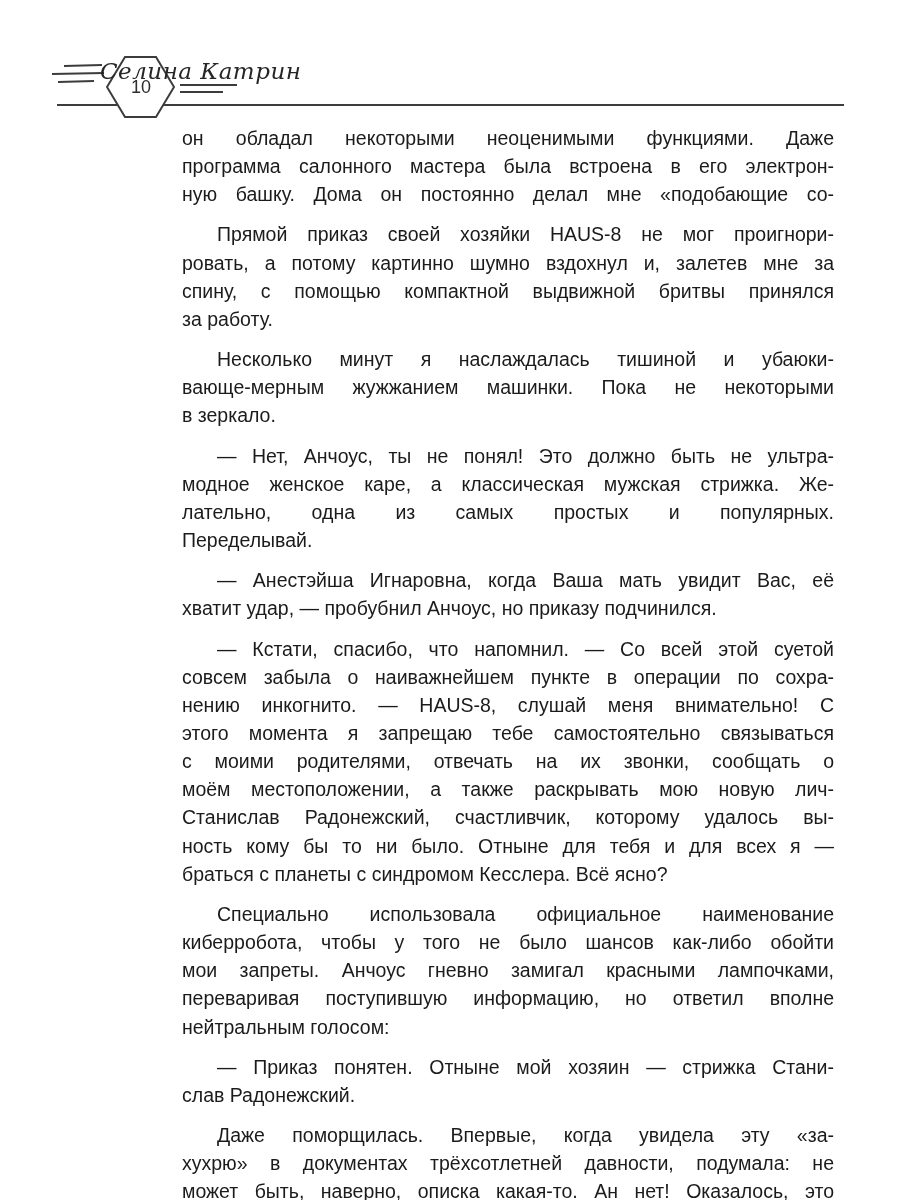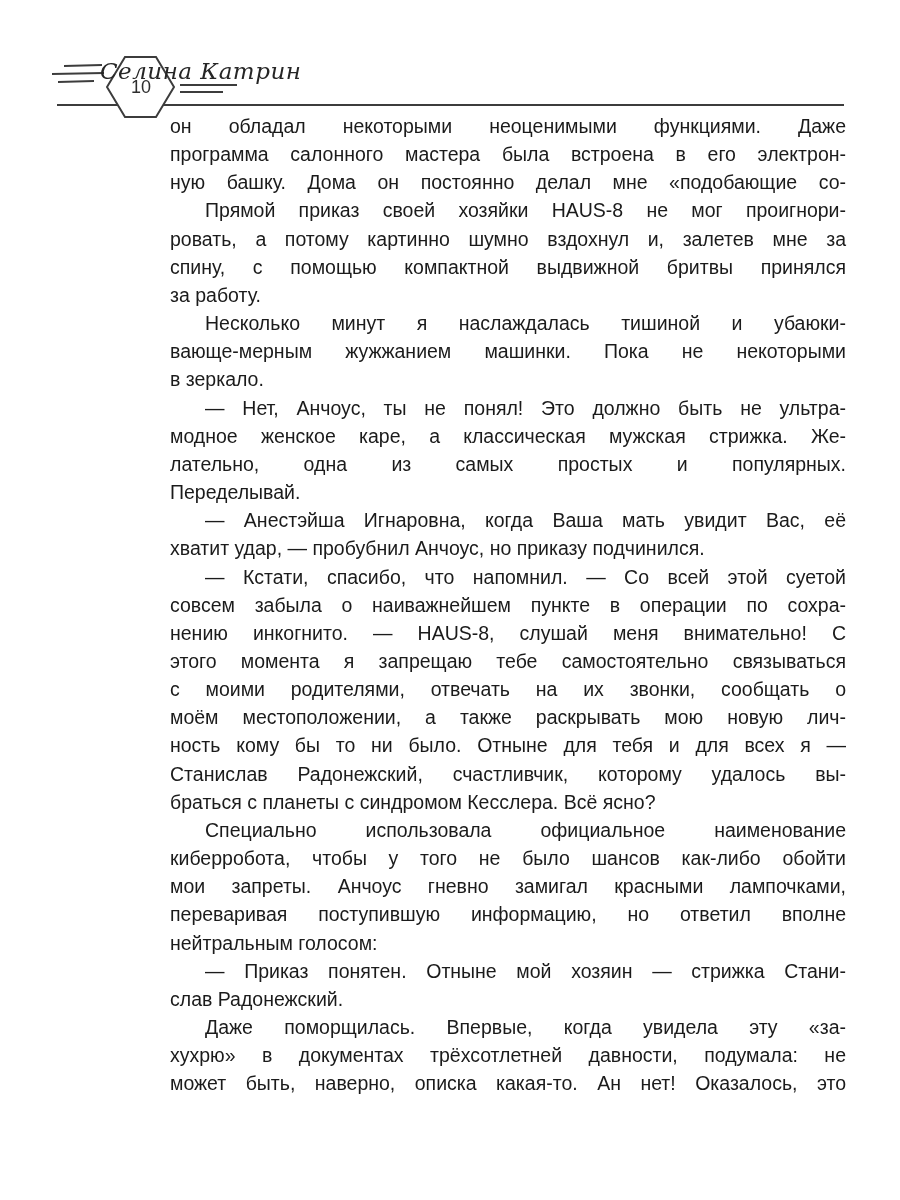--- a/index.html
+++ b/index.html
@@ -53,21 +53,21 @@
   .decor-right { position: absolute; left: 180px; top: 82px; }
   
   .text-block {
     position: absolute;
     left: 170px;
     top: 112px;
     width: 676px;
     font-size: 19.5px;
     line-height: 28.15px;
   }
-  .paragraph { margin: 0; }
+  .paragraph { margin: 12px; }
   .line {
     text-align: justify;
     text-align-last: justify;
   }
   .line.indent { text-indent: 35px; }
   .line.last { text-align-last: left; }
 </style>
 </head>
 <body>
 
@@ -126,22 +126,22 @@
         <div class="line indent">— Анестэйша Игнаровна, когда Ваша мать увидит Вас, её</div>
         <div class="line last">хватит удар, — пробубнил Анчоус, но приказу подчинился.</div>
       </div>
       <div class="paragraph">
         <div class="line indent">— Кстати, спасибо, что напомнил. — Со всей этой суетой</div>
         <div class="line">совсем забыла о наиважнейшем пункте в операции по сохра-</div>
         <div class="line">нению инкогнито. — HAUS-8, слушай меня внимательно! С</div>
         <div class="line">этого момента я запрещаю тебе самостоятельно связываться</div>
         <div class="line">с моими родителями, отвечать на их звонки, сообщать о</div>
         <div class="line">моём местоположении, а также раскрывать мою новую лич-</div>
+        <div class="line">Станислав Радонежский, счастливчик, которому удалось вы-</div>
         <div class="line">ность кому бы то ни было. Отныне для тебя и для всех я —</div>
-        <div class="line">Станислав Радонежский, счастливчик, которому удалось вы-</div>
         <div class="line last">браться с планеты с синдромом Кесслера. Всё ясно?</div>
       </div>
       <div class="paragraph">
         <div class="line indent">Специально использовала официальное наименование</div>
         <div class="line">киберробота, чтобы у того не было шансов как-либо обойти</div>
         <div class="line">мои запреты. Анчоус гневно замигал красными лампочками,</div>
         <div class="line">переваривая поступившую информацию, но ответил вполне</div>
         <div class="line last">нейтральным голосом:</div>
       </div>
       <div class="paragraph">

